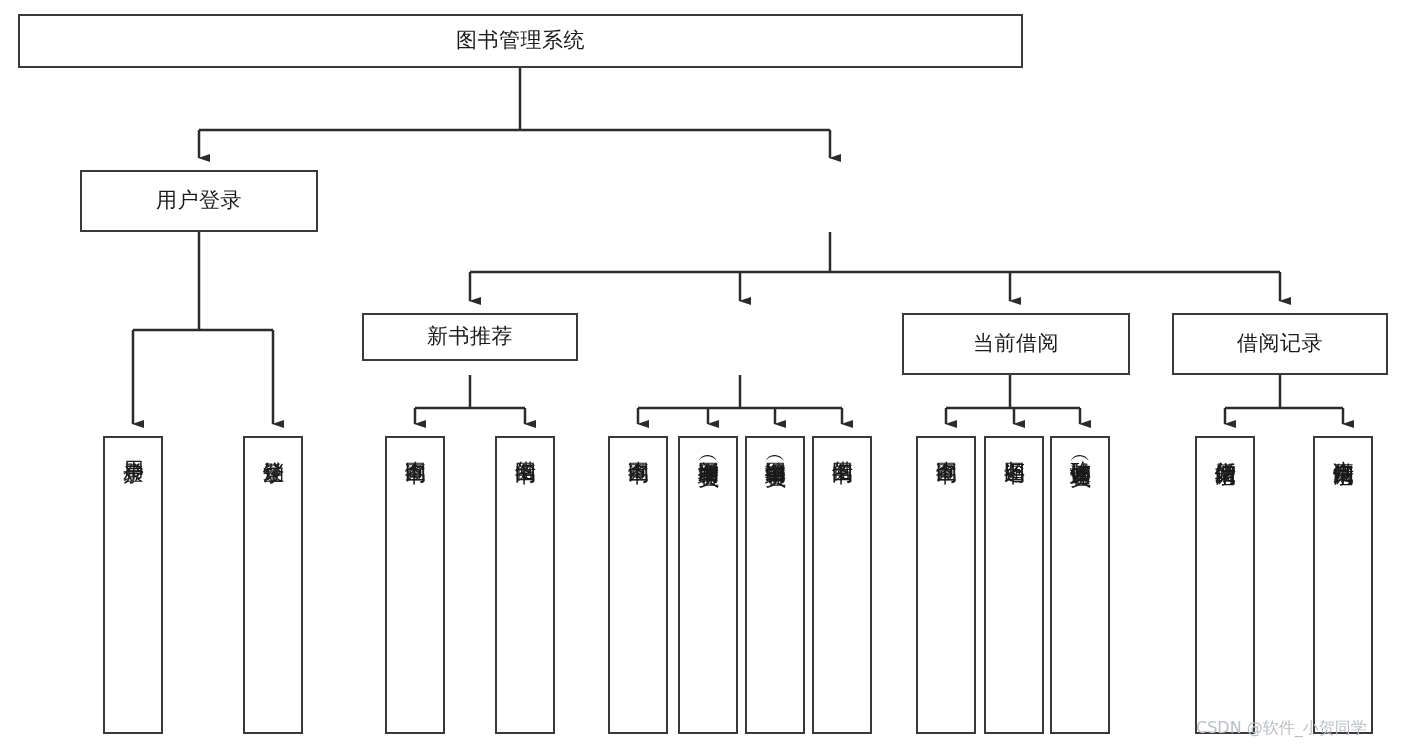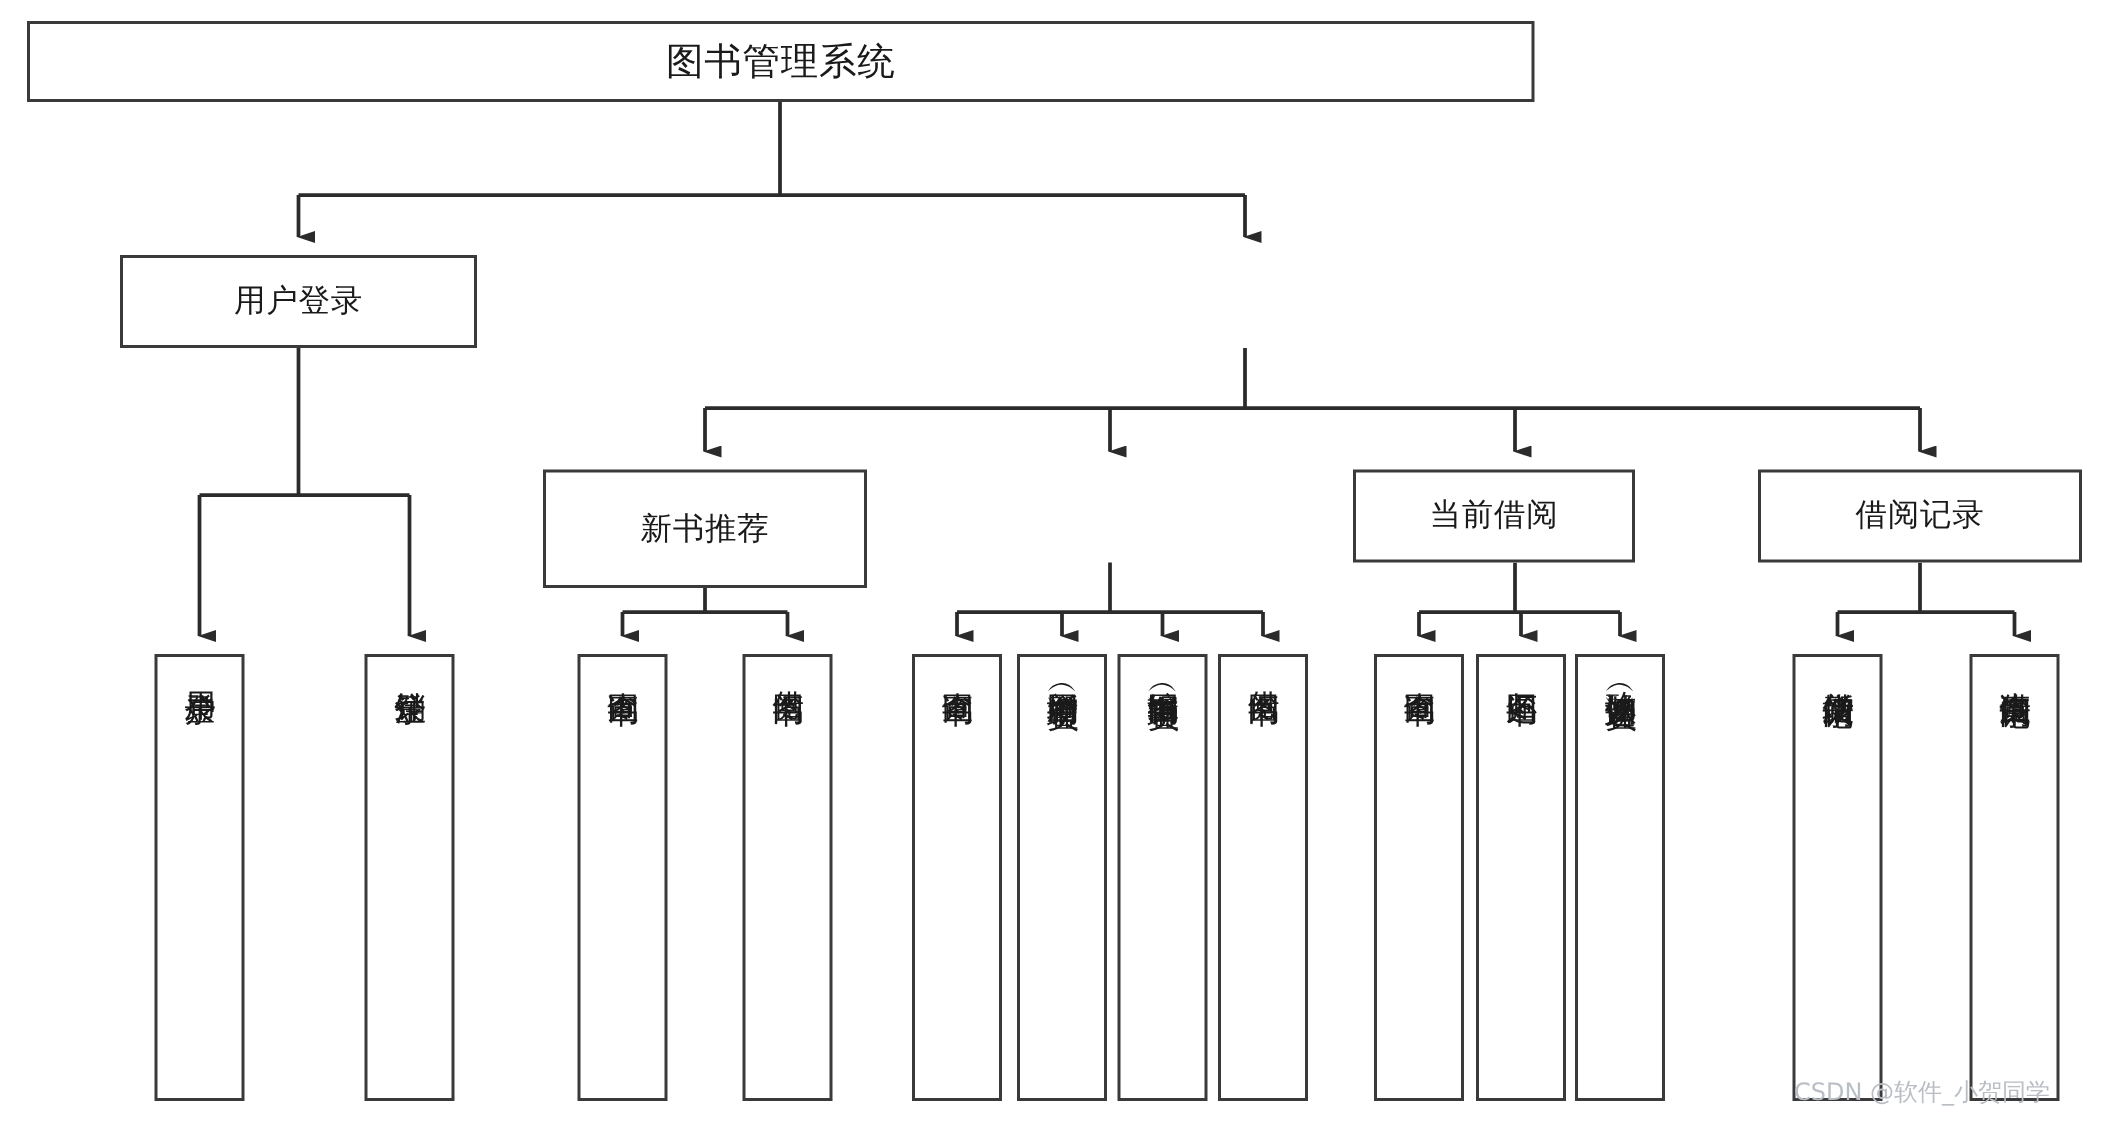--- a/index.html
+++ b/index.html
@@ -39,21 +39,21 @@
   .node .label {
     display: block;
     text-align: center;
     line-height: 1.12;
     letter-spacing: 0.5px;
   }
   .node.horizontal .label {
     font-size: 21px;
   }
   .node.root .label {
-    font-size: 25px;
+    font-size: 21px;
   }
   .node.vertical {
     align-items: flex-start;
     justify-content: center;
     padding-top: 6px;
   }
   .node.vertical .label {
     writing-mode: vertical-rl;
     text-orientation: upright;
     font-size: 21px;
@@ -127,24 +127,24 @@
   </svg>
 
   <div class="node root horizontal" style="left:18px; top:14px; width:1005px; height:54px;">
     <span class="label">图书管理系统</span>
   </div>
 
   <div class="node horizontal" style="left:80px; top:170px; width:238px; height:62px;">
     <span class="label">用户登录</span>
   </div>
 
-  <div class="node horizontal" style="left:362px; top:313px; width:216px; height:79px;">
+  <div class="node horizontal" style="left:362px; top:313px; width:216px; height:48px;">
     <span class="label">新书推荐</span>
   </div>
-  <div class="node horizontal" style="left:902px; top:313px; width:188px; height:62px;">
+  <div class="node horizontal" style="left:902px; top:313px; width:228px; height:62px;">
     <span class="label">当前借阅</span>
   </div>
   <div class="node horizontal" style="left:1172px; top:313px; width:216px; height:62px;font-family:Liberation Serif, serif;">
     <span class="label">借阅记录</span>
   </div>
 
   <div class="node vertical" style="left:103px; top:436px; width:60px; height:298px;">
     <span class="label">用户登录</span>
   </div>
   <div class="node vertical" style="left:243px; top:436px; width:60px; height:298px;">

